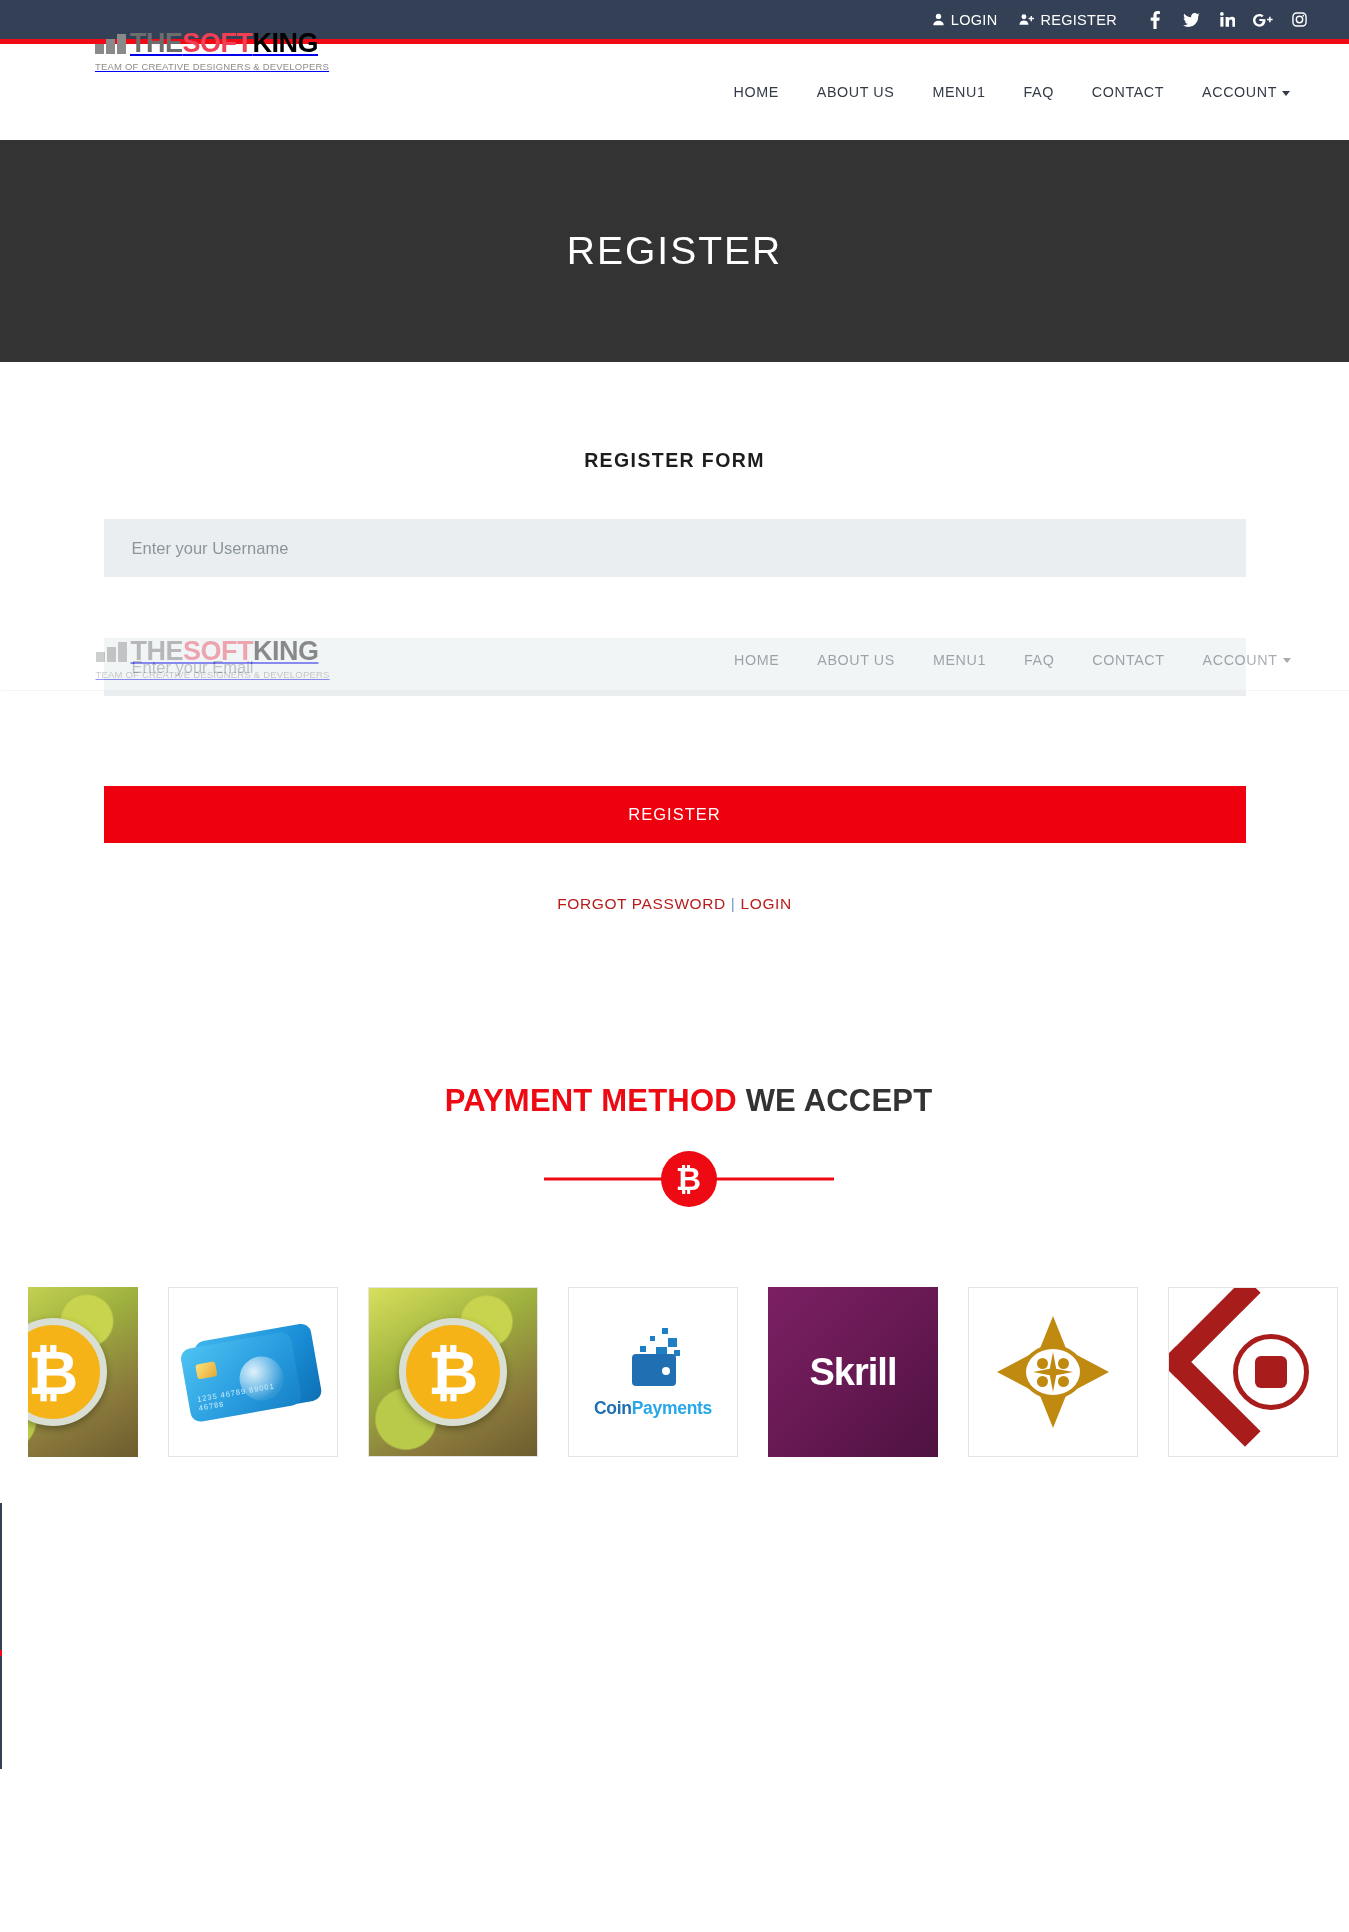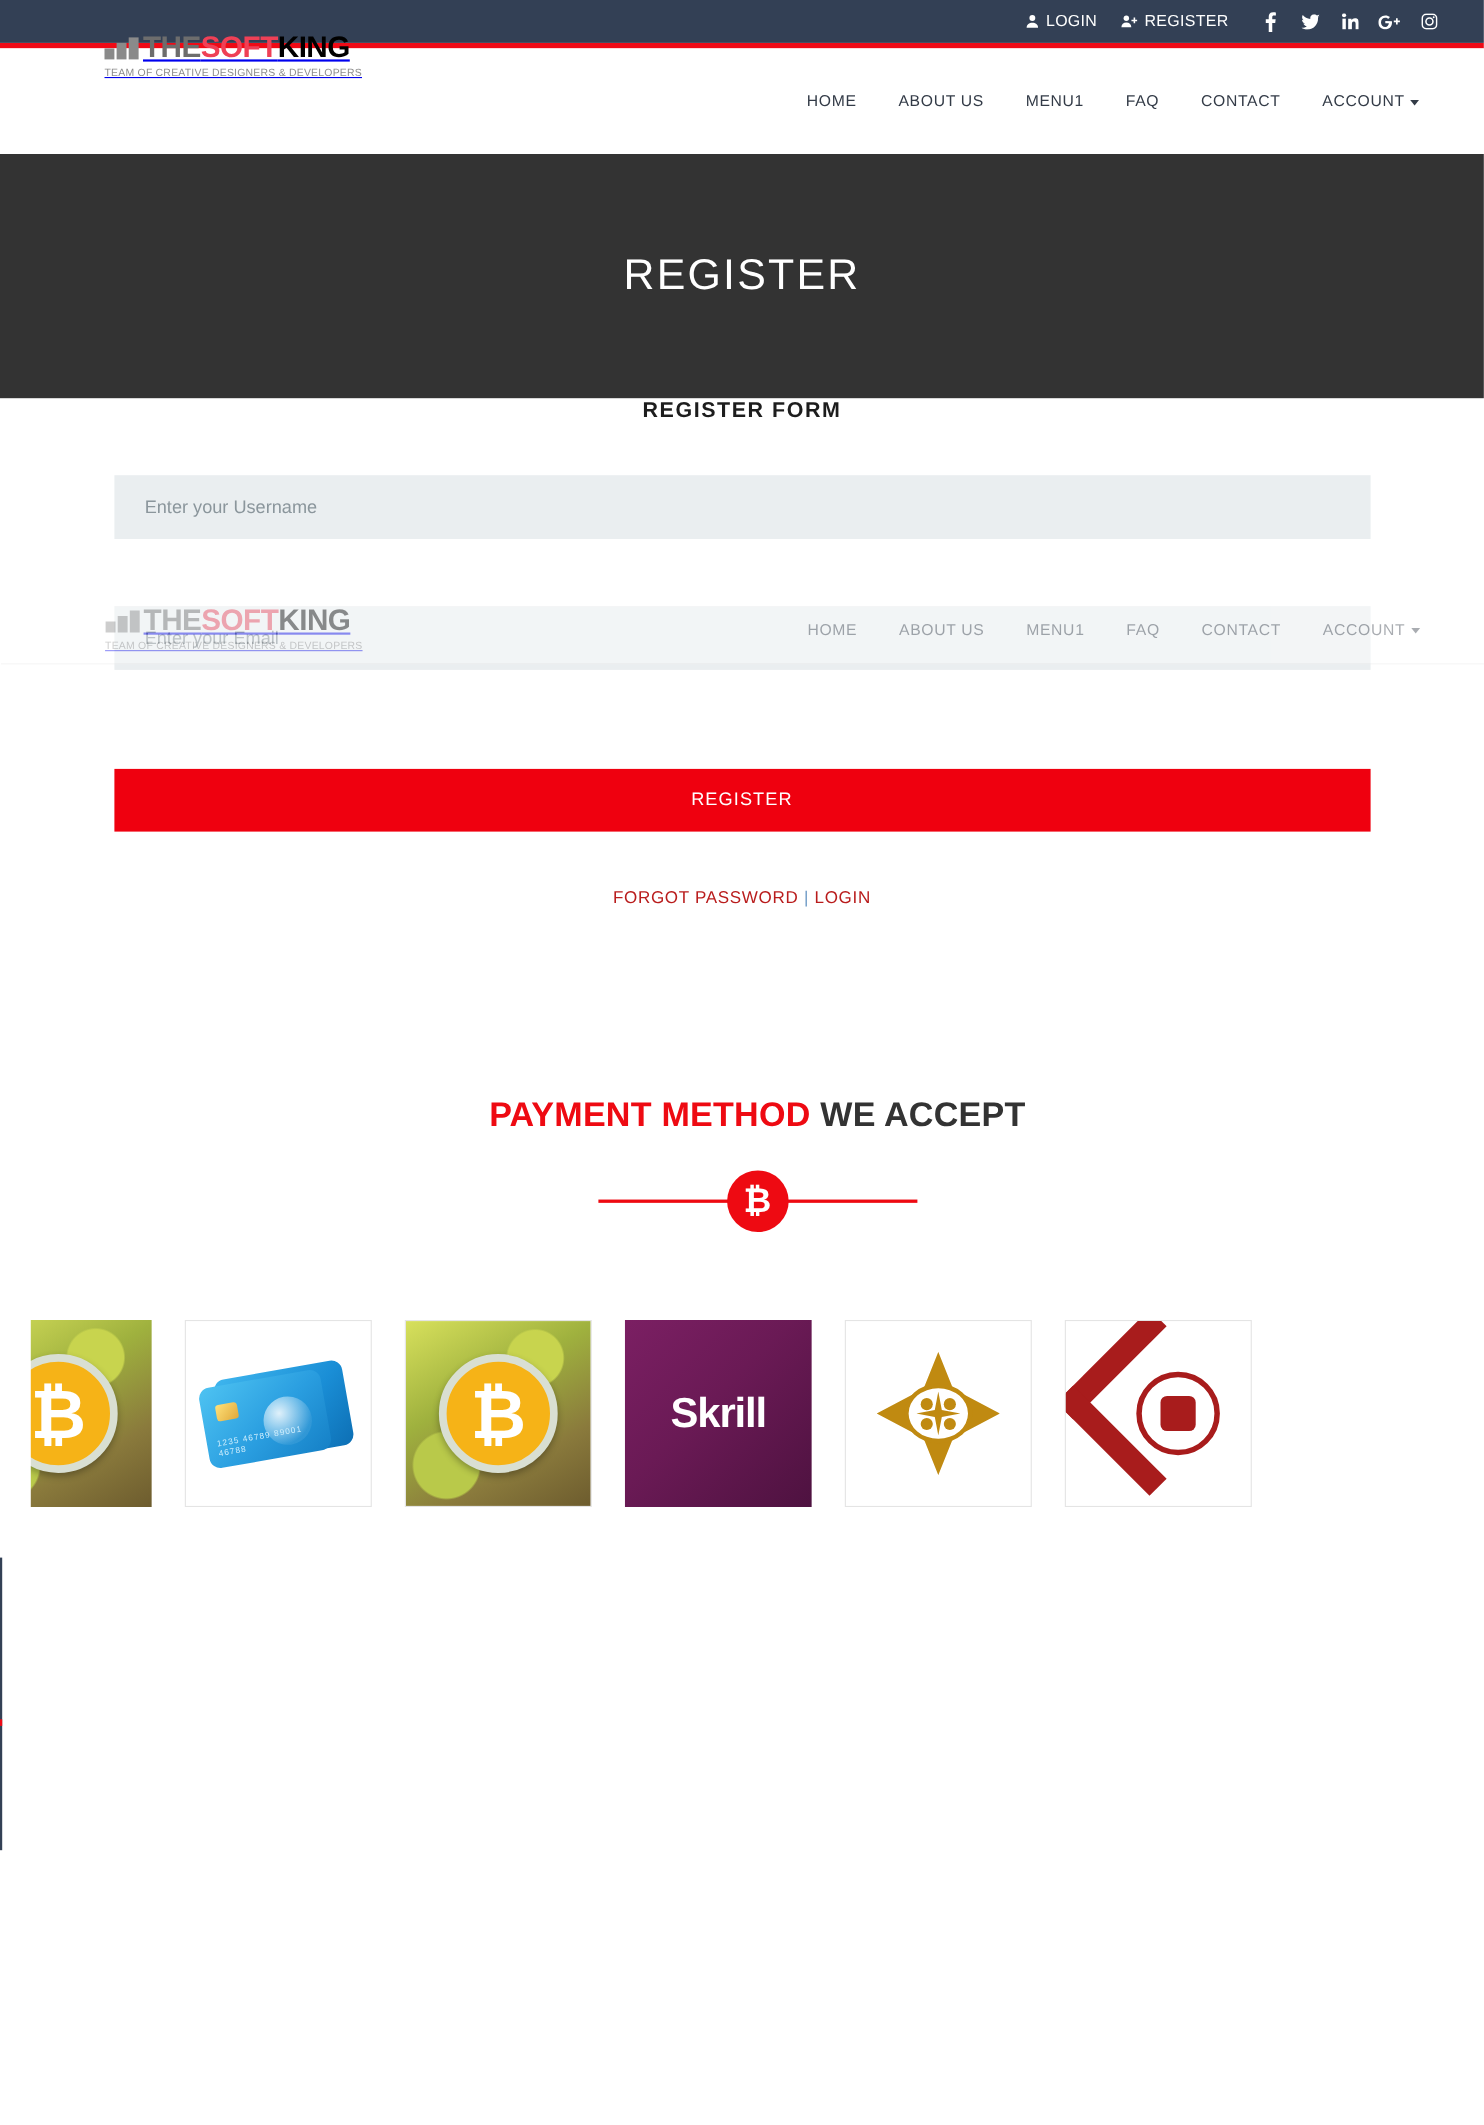--- a/index.html
+++ b/index.html
@@ -123,20 +123,21 @@
   }
   .hero-title {
     color: #ffffff;
     font-size: 39px;
     letter-spacing: 2px;
     font-weight: 400;
   }
 
   
   .form-section {
+    padding-top: 87px;
   }
   .form-wrap {
     width: 1142px;
     margin: 0 auto;
   }
   .form-heading {
     text-align: center;
     font-size: 19.5px;
     font-weight: bold;
     letter-spacing: 1.4px;
@@ -609,20 +610,32 @@
         </div>
       </div>
     </div>
 
     <div class="logo-card">
       <div class="btc-photo">
         <div class="btc-coin">₿</div>
       </div>
     </div>
 
+    <div class="logo-card cp-tile">
+      <div class="cp-mark">
+        <span class="cp-px" style="left:46px;top:2px;width:6px;height:6px;"></span>
+        <span class="cp-px" style="left:34px;top:10px;width:5px;height:5px;"></span>
+        <span class="cp-px" style="left:52px;top:12px;width:9px;height:9px;"></span>
+        <span class="cp-px" style="left:24px;top:20px;width:6px;height:6px;"></span>
+        <span class="cp-px" style="left:40px;top:21px;width:11px;height:11px;"></span>
+        <span class="cp-px" style="left:58px;top:24px;width:6px;height:6px;"></span>
+        <span class="cp-wallet"></span>
+      </div>
+      <div class="cp-text"><span class="a">Coin</span><span class="b">Payments</span></div>
+    </div>
 
     <div class="logo-card nobord">
       <div class="skrill-tile">
         <span class="skrill-text">Skrill</span>
       </div>
     </div>
 
     <div class="logo-card star-tile">
       <div class="wu-mark">
         <span class="wu-sun"></span>

